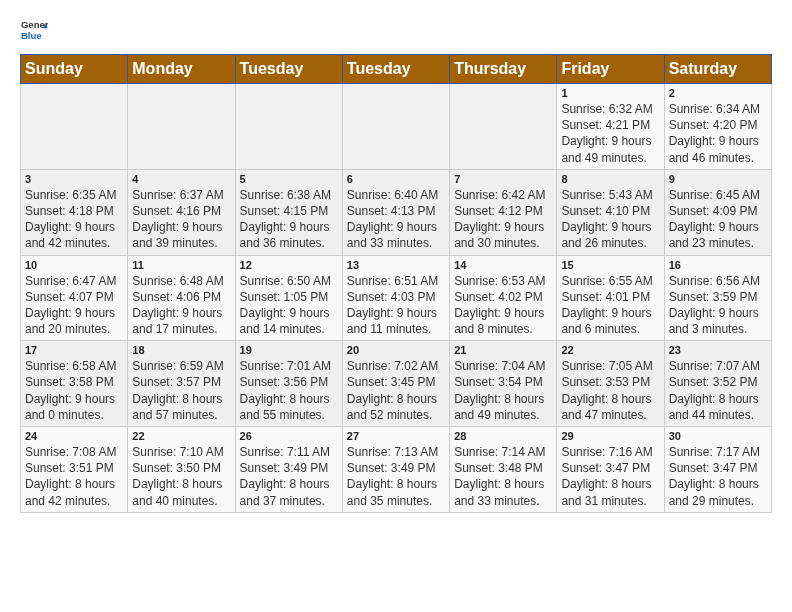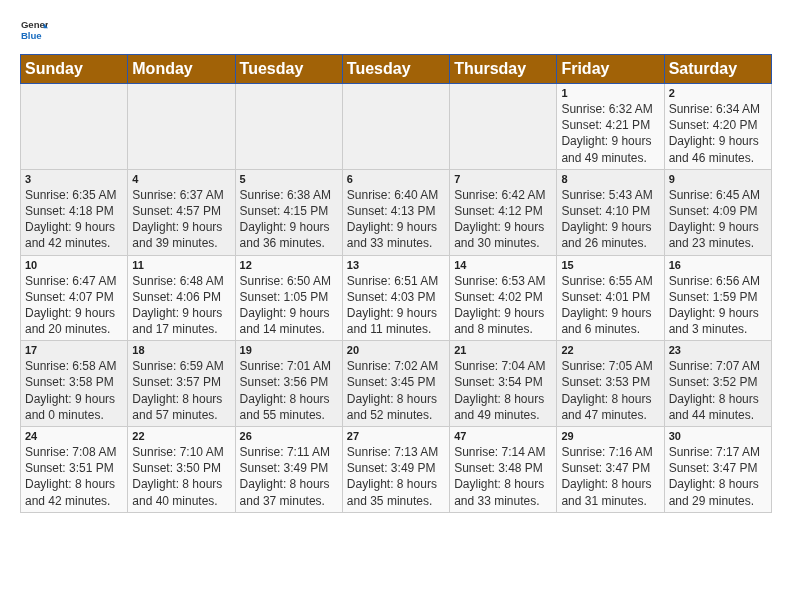--- a/index.html
+++ b/index.html
@@ -143,21 +143,21 @@
           <td>
             <span class="day-number">3</span>
             <div class="day-info">Sunrise: 6:35 AM
 Sunset: 4:18 PM
 Daylight: 9 hours
 and 42 minutes.</div>
           </td>
           <td>
             <span class="day-number">4</span>
             <div class="day-info">Sunrise: 6:37 AM
-Sunset: 4:57 PM
+Sunset: 4:16 PM
 Daylight: 9 hours
 and 39 minutes.</div>
           </td>
           <td>
             <span class="day-number">5</span>
             <div class="day-info">Sunrise: 6:38 AM
 Sunset: 4:15 PM
 Daylight: 9 hours
 and 36 minutes.</div>
           </td>
@@ -229,21 +229,21 @@
           <td>
             <span class="day-number">15</span>
             <div class="day-info">Sunrise: 6:55 AM
 Sunset: 4:01 PM
 Daylight: 9 hours
 and 6 minutes.</div>
           </td>
           <td>
             <span class="day-number">16</span>
             <div class="day-info">Sunrise: 6:56 AM
-Sunset: 1:59 PM
+Sunset: 3:59 PM
 Daylight: 9 hours
 and 3 minutes.</div>
           </td>
         </tr>
         <tr>
           <td>
             <span class="day-number">17</span>
             <div class="day-info">Sunrise: 6:58 AM
 Sunset: 3:58 PM
 Daylight: 9 hours
@@ -315,21 +315,21 @@
 and 37 minutes.</div>
           </td>
           <td>
             <span class="day-number">27</span>
             <div class="day-info">Sunrise: 7:13 AM
 Sunset: 3:49 PM
 Daylight: 8 hours
 and 35 minutes.</div>
           </td>
           <td>
-            <span class="day-number">47</span>
+            <span class="day-number">28</span>
             <div class="day-info">Sunrise: 7:14 AM
 Sunset: 3:48 PM
 Daylight: 8 hours
 and 33 minutes.</div>
           </td>
           <td>
             <span class="day-number">29</span>
             <div class="day-info">Sunrise: 7:16 AM
 Sunset: 3:47 PM
 Daylight: 8 hours

